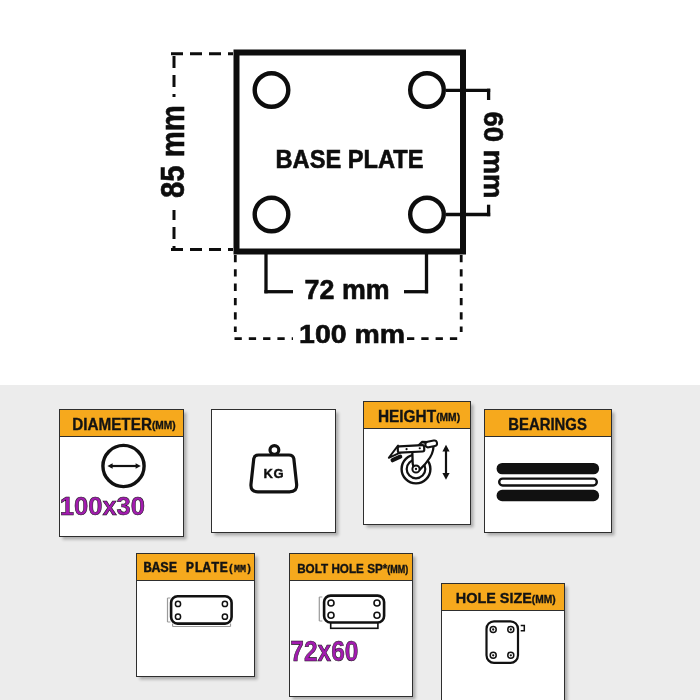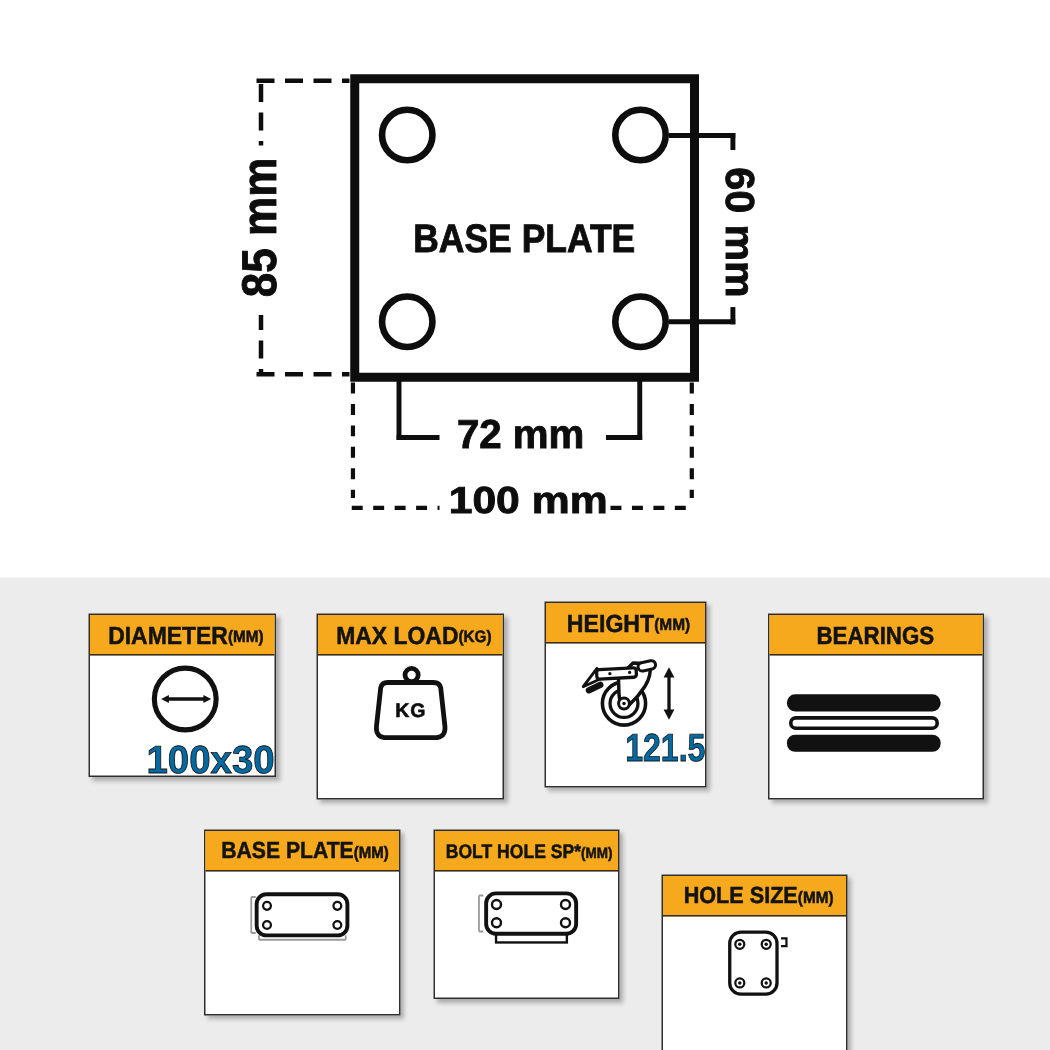--- a/index.html
+++ b/index.html
@@ -7,21 +7,21 @@
        font-family:"Liberation Sans",sans-serif;overflow:hidden;}
   .gray{position:absolute;left:0;top:385px;width:700px;height:315px;background:#ececec;}
   .card{position:absolute;background:#fff;border:1.5px solid #2e2e2e;box-sizing:border-box;
         box-shadow:2.5px 2.5px 3px rgba(0,0,0,0.28);}
   .hdr{height:23.4px;padding-top:2.4px;background:#f6a91d;border-bottom:1.6px solid #2e2e2e;padding-left:4.5px;
        display:flex;align-items:center;justify-content:center;white-space:nowrap;}
   .hw{display:inline-block;white-space:nowrap;color:#131313;font-weight:bold;
       -webkit-text-stroke:0.35px #131313;}
   .hw .big{font-size:16.5px;}
   .hw .sm{font-size:11px;position:relative;top:-0.5px;}
-  .val{position:absolute;left:0;width:100%;text-align:right;font-weight:bold;color:#0369a1;
+  .val{position:absolute;left:0;width:100%;text-align:left;font-weight:bold;color:#a21caf;
        white-space:nowrap;-webkit-text-stroke:0.55px #131313;}
   .v1{font-size:26px;line-height:26px;top:82.7px;}
   .v2{font-size:29px;line-height:29px;top:83.4px;}
   .val span{display:inline-block;}
   svg{display:block;}
   .icon{position:absolute;}
   svg text{font-family:"Liberation Sans",sans-serif;font-weight:bold;fill:#0d0d0d;}
 </style>
 </head>
 <body>
@@ -72,39 +72,36 @@
     <path d="M461.2,255 V332"></path>
     <path d="M234.5,338.6 H293"></path>
     <path d="M407,338.6 H463"></path>
   </g>
 
   <text x="352.1" y="333.9" text-anchor="middle" dominant-baseline="central" font-size="25" textLength="106" lengthAdjust="spacingAndGlyphs" stroke="#0d0d0d" stroke-width="0.6">100 mm</text>
 </svg>
 
 <div class="gray"></div>
 
-<div class="card" style="left:59px;top:409px;width:125px;height:109px;">
+<div class="card" style="left:59px;top:409px;width:125px;height:128px;">
   <div class="hdr">
       <span class="hw" style="transform:scaleX(0.926)"><span class="big">DIAMETER</span><span class="sm">(MM)</span></span>
     </div>
 
   <svg class="icon" style="left:0;top:26px" width="122" height="60" viewBox="0 0 122 60">
     <circle cx="63.5" cy="30" r="20.6" fill="none" stroke="#111" stroke-width="3.4"></circle>
     <line x1="50" y1="30" x2="77" y2="30" stroke="#111" stroke-width="2.2"></line>
     <path d="M47.4,30 l5.2,-2.7 v5.4 z" fill="#111"></path>
     <path d="M80.8,30 l-5.2,-2.7 v5.4 z" fill="#111"></path>
   </svg>
 
   <div class="val v1"><span style="transform:scaleX(0.985);margin:0 -0.7px">100x30</span></div>
 </div>
 
 <div class="card" style="left:211px;top:409px;width:125px;height:123.5px;">
-  <div class="hdr">
-      <span class="hw" style="transform:scaleX(0.926)"><span class="big">MAX LOAD</span><span class="sm">(KG)</span></span>
-    </div>
 
   <svg class="icon" style="left:0;top:26px" width="122" height="60" viewBox="0 0 122 60">
     <circle cx="62.4" cy="14" r="4.4" fill="none" stroke="#111" stroke-width="3.2"></circle>
     <path d="M46.5,19 H77 Q81,19 81.8,22.5 L84.6,48 Q85.4,55.8 77.5,55.8 H46 Q38.2,55.8 39,48 L41.8,22.5 Q42.6,19 46.5,19 Z" fill="#fff" stroke="#111" stroke-width="3.2" stroke-linejoin="round"></path>
     <text x="61.8" y="37.2" text-anchor="middle" dominant-baseline="central" font-size="13" letter-spacing="0.5" stroke="#111" stroke-width="0.4">KG</text>
   </svg>
 
 </div>
 
 <div class="card" style="left:363px;top:401px;width:108px;height:123.5px;">
@@ -135,73 +132,73 @@
 
       <circle cx="52" cy="41" r="3.6" fill="#fff" stroke-width="2"></circle>
       <circle cx="52" cy="41" r="1.15" fill="#111" stroke="none"></circle>
     </g>
 
     <line x1="82" y1="21" x2="82" y2="48" stroke="#111" stroke-width="2.2"></line>
     <path d="M82,16.8 l-3.6,6.8 h7.2 z" fill="#111"></path>
     <path d="M82,51.8 l-3.6,-6.8 h7.2 z" fill="#111"></path>
   </svg>
 
-  <div class="val v1"><span style="transform:scaleX(0.823);margin:0 -5.8px">121.5</span></div>
-</div>
-
-<div class="card" style="left:512px;top:409px;width:144px;height:123.5px;">
+</div>
+
+<div class="card" style="left:484px;top:409px;width:128px;height:123.5px;">
   <div class="hdr" style="padding-left:0">
       <span class="hw" style="transform:scaleX(0.902)"><span class="big">BEARINGS</span></span>
     </div>
 
   <svg class="icon" style="left:0;top:26px" width="125" height="90" viewBox="0 0 125 90">
     <rect x="11.6" y="26.9" width="102.5" height="11.4" rx="5.5" fill="#111"></rect>
     <rect x="14.2" y="42.6" width="97.6" height="6.9" rx="3.4" fill="#fff" stroke="#111" stroke-width="2.4"></rect>
     <rect x="11.6" y="53.8" width="102.5" height="11.4" rx="5.5" fill="#111"></rect>
   </svg>
 </div>
 
-<div class="card" style="left:136px;top:553px;width:131px;height:123.5px;">
+<div class="card" style="left:136px;top:553px;width:119px;height:123.5px;font-family:Liberation Mono, monospace;">
   <div class="hdr">
       <span class="hw" style="transform:scaleX(0.91)"><span class="big" style="font-size:15.5px">BASE PLATE</span><span class="sm" style="font-size:11px">(MM)</span></span>
     </div>
 
   <svg class="icon" style="left:0;top:25px" width="121" height="62" viewBox="0 0 121 62">
     <g stroke="#9a9a9a" stroke-width="1.2" fill="none">
       <path d="M30.5,19 v24 M30.5,19 h3 M30.5,43 h3"></path>
       <path d="M35.6,47.5 h57.9 M35.6,47.5 v-3 M93.5,47.5 v-3"></path>
     </g>
     <rect x="34.1" y="17.2" width="60.5" height="27.4" rx="6.5" fill="#fff" stroke="#111" stroke-width="2.6"></rect>
     <g fill="none" stroke="#111" stroke-width="1.5">
       <circle cx="41" cy="24.9" r="2.6"></circle>
       <circle cx="87.9" cy="24.9" r="2.6"></circle>
       <circle cx="41" cy="37.7" r="2.6"></circle>
       <circle cx="87.9" cy="37.7" r="2.6"></circle>
     </g>
   </svg>
 
 </div>
 
-<div class="card" style="left:288.5px;top:553px;width:124.5px;height:113px;">
+<div class="card" style="left:288.5px;top:553px;width:124.5px;height:144px;">
   <div class="hdr">
       <span class="hw" style="transform:scaleX(0.90)"><span class="big" style="font-size:13px">BOLT HOLE SP*</span><span class="sm" style="font-size:10px">(MM)</span></span>
     </div>
 
   <svg class="icon" style="left:0;top:25px" width="124" height="62" viewBox="0 0 124 62">
     <path d="M29.3,18 v24 M29.3,18 h3 M29.3,42 h3" stroke="#9a9a9a" stroke-width="1.2" fill="none"></path>
     <rect x="40.7" y="43" width="47.2" height="6.3" fill="#fff" stroke="#111" stroke-width="1.6"></rect>
     <rect x="34.1" y="16.6" width="60" height="26.9" rx="6.5" fill="#fff" stroke="#111" stroke-width="2.6"></rect>
     <g fill="none" stroke="#111" stroke-width="1.6">
       <circle cx="41" cy="24" r="3"></circle>
       <circle cx="87" cy="24" r="3"></circle>
       <circle cx="41" cy="36.2" r="3"></circle>
       <circle cx="87" cy="36.2" r="3"></circle>
     </g>
   </svg>
 
+  <div class="val v2"><span style="transform:scaleX(0.845);margin:0 -6px">72x60</span></div>
 </div>
 
 <div class="card" style="left:441px;top:583px;width:124px;height:150px;">
   <div class="hdr">
       <span class="hw" style="transform:scaleX(0.93)"><span class="big" style="font-size:15.5px">HOLE SIZE</span><span class="sm" style="font-size:11px">(MM)</span></span>
     </div>
 
   <svg class="icon" style="left:0;top:25px" width="124" height="62" viewBox="0 0 124 62">
     <rect x="44.5" y="12.4" width="31.5" height="41.4" rx="7.5" fill="#fff" stroke="#111" stroke-width="2.2"></rect>
     <g fill="none" stroke="#111" stroke-width="1.5">

